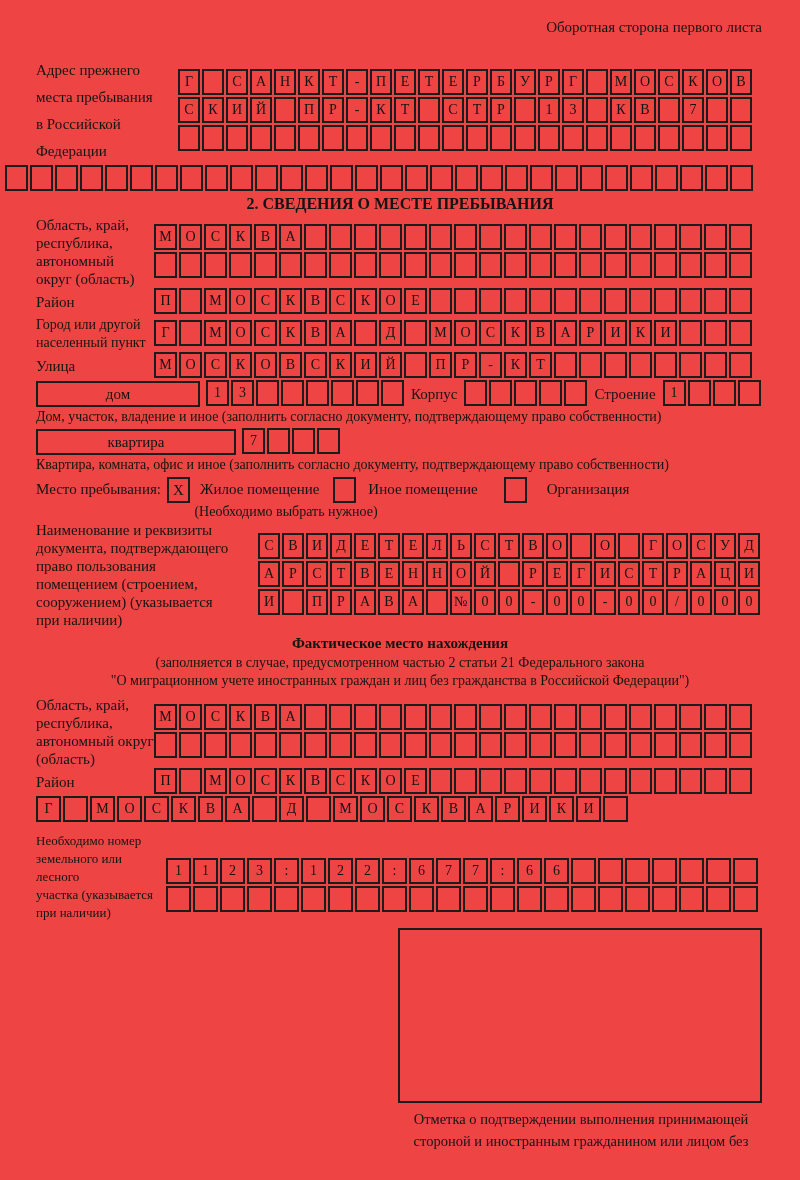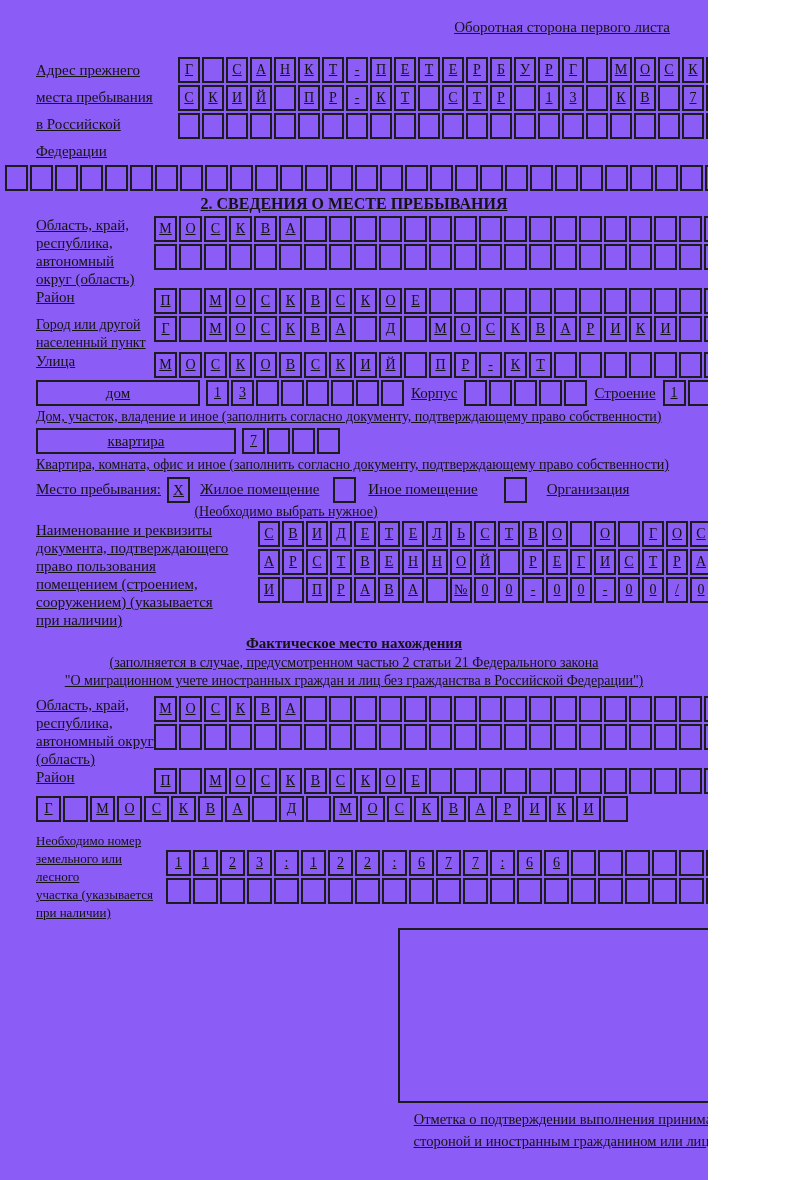--- a/index.html
+++ b/index.html
@@ -1,23 +1,23 @@
 <!DOCTYPE html>
 <html><head>
 <meta charset="utf-8">
 <style>
   html,body { margin:0; padding:0; background:#fff; }
   .page {
-    position:relative; width:708px; height:1180px; overflow:hidden;
-    background:#8b5cf6; box-sizing:border-box; padding:18px 36px 0 36px;
-    font-family:"Liberation Serif", serif; color:#141414;text-decoration:underline;
+    position:relative; width:800px; height:1180px; overflow:hidden;
+    background:#ef4444; box-sizing:border-box; padding:18px 36px 0 36px;
+    font-family:"Liberation Serif", serif; color:#141414;
   }
   .hdr { text-align:right; font-size:15px; line-height:19px; padding-right:2px; }
 
-  .row { display:flex; align-items:flex-start; }
+  .row { display:flex; align-items:center; }
   .label { font-size:15px; line-height:18px; }
   .label.lh27 { line-height:27px; }
   .w142 { width:142px; flex:none; }
   .w118 { width:118px; flex:none; }
   .w130 { width:130px; flex:none; font-size:12.5px; }
   .w222 { width:222px; flex:none; }
   .f14 { font-size:14px; }
   .f13 { font-size:13px; }
 
   .cells { display:flex; gap:2px; margin-bottom:2px; }

